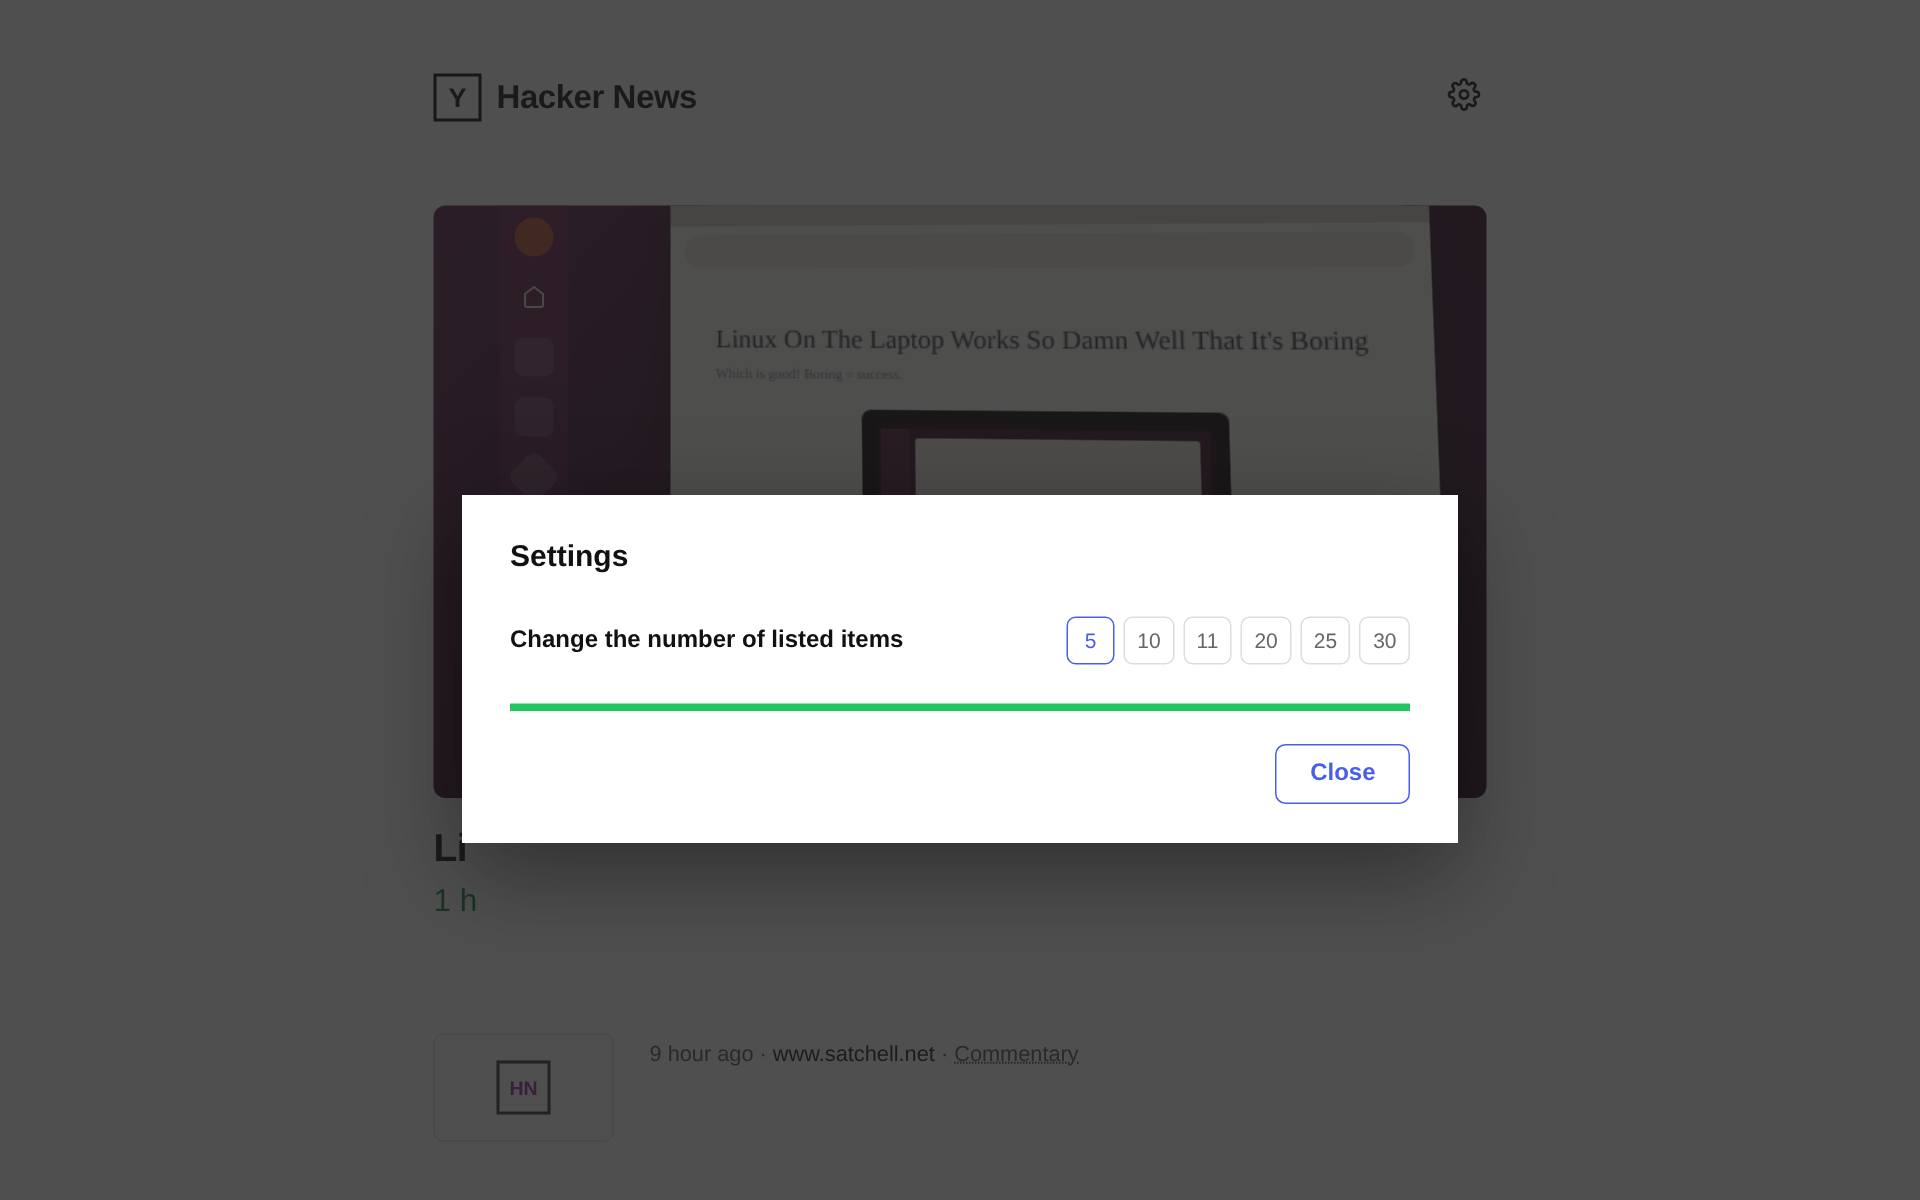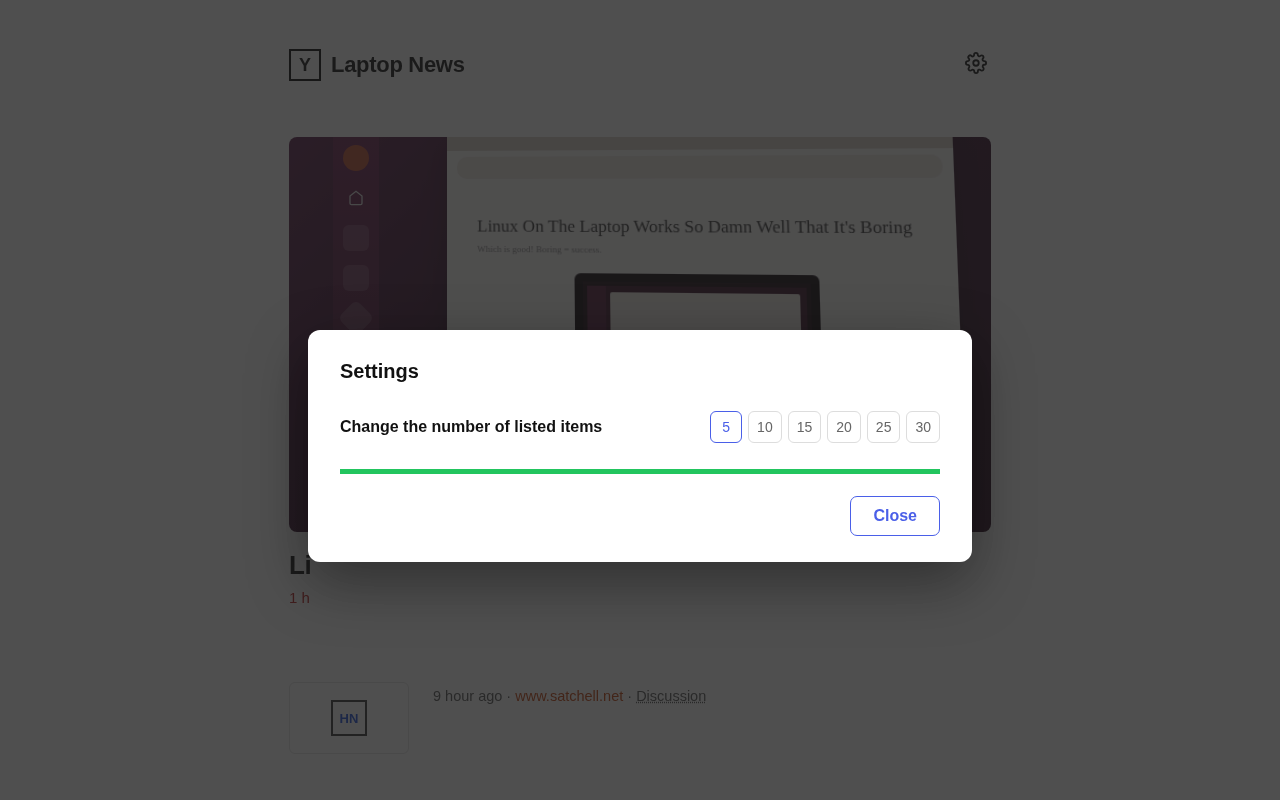--- a/index.html
+++ b/index.html
@@ -136,61 +136,61 @@
       position: absolute; right: 44px; top: 0; bottom: 0; width: 70px;
       background: #2a1022;
     }
     .hero-rpanel .row {
       height: 14px; margin: 4px 4px; background: rgba(255,255,255,0.06);
       border-radius: 2px;
     }
     .hero-rpanel .white { position: absolute; right: -6px; top: 108px; width: 34px; height: 20px; background: #fff; }
 
     .post1-title { font-size: 26px; font-weight: 800; letter-spacing: -0.3px; }
-    .post1-meta { font-size: 15px; color: #b91c1c; margin-top: 8px; }
+    .post1-meta { font-size: 21px; color: #15803d; margin-top: 8px; }
 
     .post2 {
       display: flex;
       gap: 24px;
       margin-top: 76px;
       align-items: flex-start;
     }
     .thumb {
       width: 120px;
       height: 72px;
       border: 1px solid #e2e2e2;
       border-radius: 6px;
       display: flex;
       align-items: center;
       justify-content: center;
       background: #fff;
     }
     .thumb-inner {
       width: 36px; height: 36px; border: 2px solid #333;
       display: flex; align-items: center; justify-content: center;
-      font-size: 13px; font-weight: 700; color: #1d4ed8;
+      font-size: 13px; font-weight: 700; color: #a21caf;
     }
     .post2-title { font-size: 19px; font-weight: 800; letter-spacing: -0.2px; }
     .post2-meta { font-size: 14.5px; color: #555; margin-top: 6px; }
-    .domain-link { color: #c2410c; }
+    .domain-link { color: #0f172a; }
     .discussion-link { color: #555; text-decoration: underline dotted; }
 
     
     .overlay {
       position: absolute;
       inset: 0;
       background: rgba(30,30,30,0.78);
       display: flex;
       align-items: center;
       justify-content: center;
     }
     .modal {
       width: 664px;
       background: #fff;
-      border-radius: 12px;
+      border-radius: 0;
       padding: 30px 32px 26px;
       box-shadow: 0 20px 60px rgba(0,0,0,0.4);
       margin-top: 92px;
     }
     .modal h2 {
       font-size: 20px;
       font-weight: 800;
       margin-bottom: 28px;
     }
     .setting-row {
@@ -236,21 +236,21 @@
   </style>
 </head>
 <body>
 
 <div class="page">
   <div class="header">
     <div class="brand">
       <div class="brand-logo">
         <span>Y</span>
       </div>
-      <div class="brand-title">Laptop News</div>
+      <div class="brand-title">Hacker News</div>
     </div>
     <button class="gear-btn">
       <span>
         <svg width="22" height="22" viewBox="0 0 24 24" fill="none" stroke="currentColor" stroke-width="2" stroke-linecap="round" stroke-linejoin="round">
             <circle cx="12" cy="12" r="3"></circle>
             <path d="M19.4 15a1.65 1.65 0 0 0 .33 1.82l.06.06a2 2 0 1 1-2.83 2.83l-.06-.06a1.65 1.65 0 0 0-1.82-.33 1.65 1.65 0 0 0-1 1.51V21a2 2 0 0 1-4 0v-.09a1.65 1.65 0 0 0-1-1.51 1.65 1.65 0 0 0-1.82.33l-.06.06a2 2 0 1 1-2.83-2.83l.06-.06A1.65 1.65 0 0 0 4.6 15a1.65 1.65 0 0 0-1.51-1H3a2 2 0 0 1 0-4h.09c.66 0 1.25-.39 1.51-1a1.65 1.65 0 0 0-.33-1.82l-.06-.06a2 2 0 1 1 2.83-2.83l.06.06c.5.5 1.24.63 1.82.33h0a1.65 1.65 0 0 0 1-1.51V3a2 2 0 0 1 4 0v.09c0 .66.39 1.25 1 1.51.58.3 1.32.17 1.82-.33l.06-.06a2 2 0 1 1 2.83 2.83l-.06.06a1.65 1.65 0 0 0-.33 1.82v0c.26.61.85 1 1.51 1H21a2 2 0 0 1 0 4h-.09a1.65 1.65 0 0 0-1.51 1z"></path>
           </svg>
       </span>
     </button>
   </div>
@@ -310,36 +310,36 @@
     <div class="post1-title">Li</div>
     <div class="post1-meta">1 h</div>
   </div>
 
   <div class="post2">
     <div class="thumb">
       <div class="thumb-inner">HN</div>
     </div>
     <div>
       <div class="post2-meta">
-        <span>9 hour ago</span><span> · </span><a class="domain-link">www.satchell.net</a><span> · </span><a class="discussion-link">Discussion</a>
+        <span>9 hour ago</span><span> · </span><a class="domain-link">www.satchell.net</a><span> · </span><a class="discussion-link">Commentary</a>
       </div>
     </div>
   </div>
 
 </div>
 
 <div class="overlay">
   <div class="modal">
     <h2>Settings</h2>
     <div class="setting-row">
       <div class="setting-label">Change the number of listed items</div>
       <div class="pill-group">
         <button class="pill active">5</button>
         <button class="pill">10</button>
-        <button class="pill">15</button>
+        <button class="pill">11</button>
         <button class="pill">20</button>
         <button class="pill">25</button>
         <button class="pill">30</button>
       </div>
     </div>
     <div class="modal-footer">
       <button class="close-btn">Close</button>
     </div>
   </div>
 </div>

